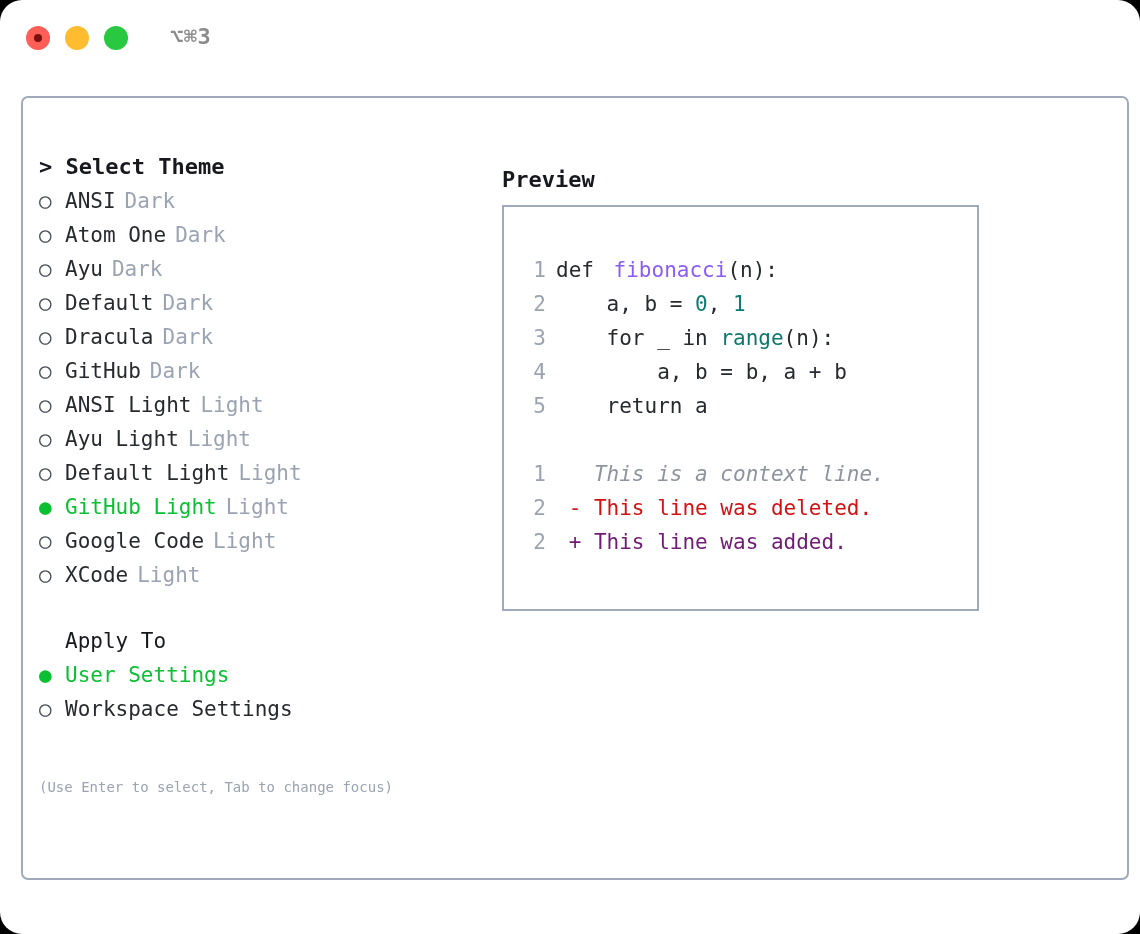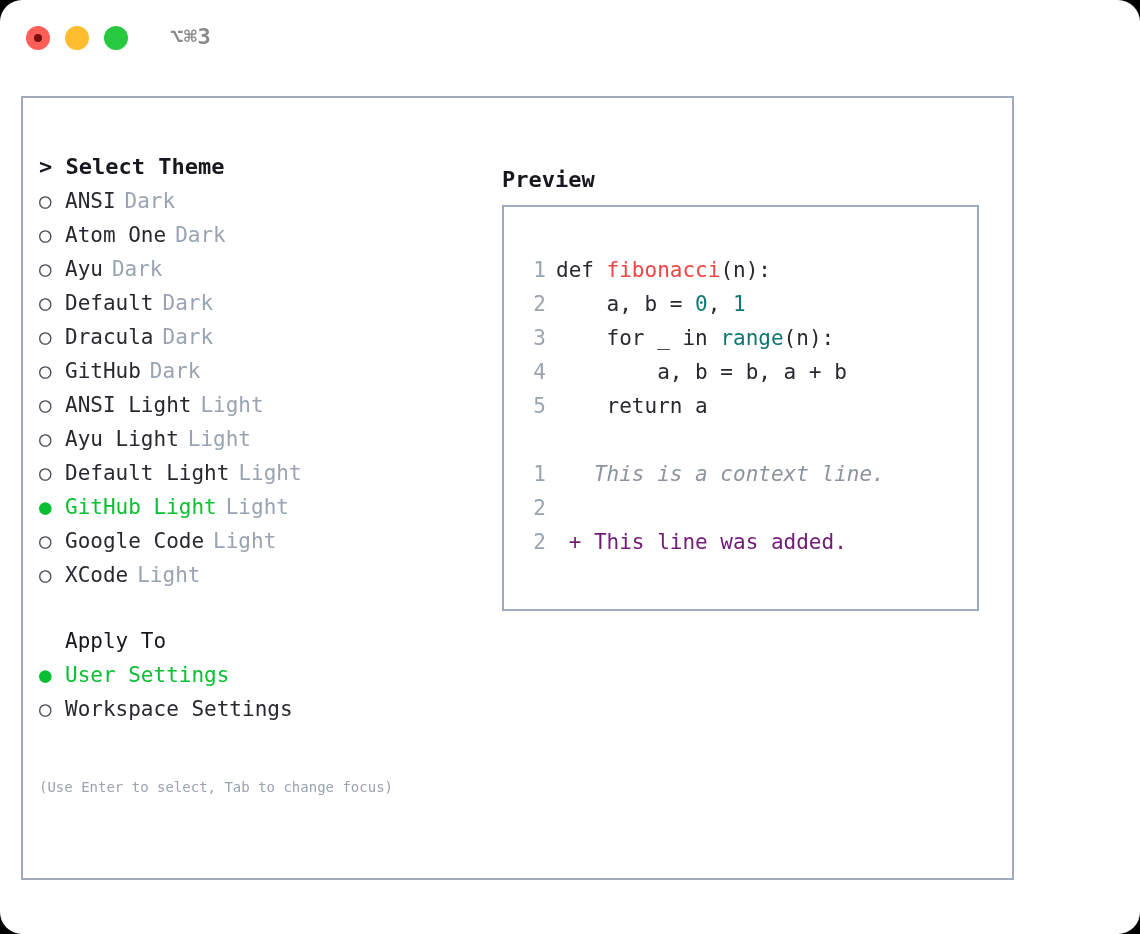--- a/index.html
+++ b/index.html
@@ -67,24 +67,24 @@
     color: #8b8b8b;
     letter-spacing: 0.5px;
     white-space: nowrap;
   }
 
   
   .panel {
     position: absolute;
     left: 21px;
     top: 96px;
-    width: 993px;
+    width: 1108px;
     height: 784px;
     border: 2px solid #a0aabb;
-    border-radius: 0;
+    border-radius: 7px;
     box-sizing: border-box;
     background: #ffffff;
   }
 
   
   .left-col {
     position: absolute;
     left: 16px;
     top: 52px;
     width: 440px;
@@ -179,21 +179,21 @@
     width: 30px;
     flex: 0 0 30px;
     text-align: right;
     color: #9aa3b2;
     padding-right: 10px;
     box-sizing: content-box;
   }
   .code-text { color: #26292e; }
 
   .tok-plain { color: #26292e; }
-  .tok-fn    { color: #ef4444; }
+  .tok-fn    { color: #8b5cf6; margin-left: 7px; }
   .tok-num   { color: #0d7b72; }
   .tok-call  { color: #0f766e; }
   .tok-ctx   { color: #8d949f; font-style: italic; }
   .tok-del   { color: #d01212; }
   .tok-add   { color: #701a75; }
 
   .blank-line { height: 34px; }
 </style>
 </head>
 <body>
@@ -350,20 +350,21 @@
 
         <div class="blank-line"></div>
 
         <div class="code-line">
           <span class="gutter">1</span>
           <span class="tok-ctx">   This is a context line.</span>
         </div>
 
         <div class="code-line">
           <span class="gutter">2</span>
+          <span class="tok-del"> - This line was deleted.</span>
         </div>
 
         <div class="code-line">
           <span class="gutter">2</span>
           <span class="tok-add"> + This line was added.</span>
         </div>
 
       </div>
     </div>
 

